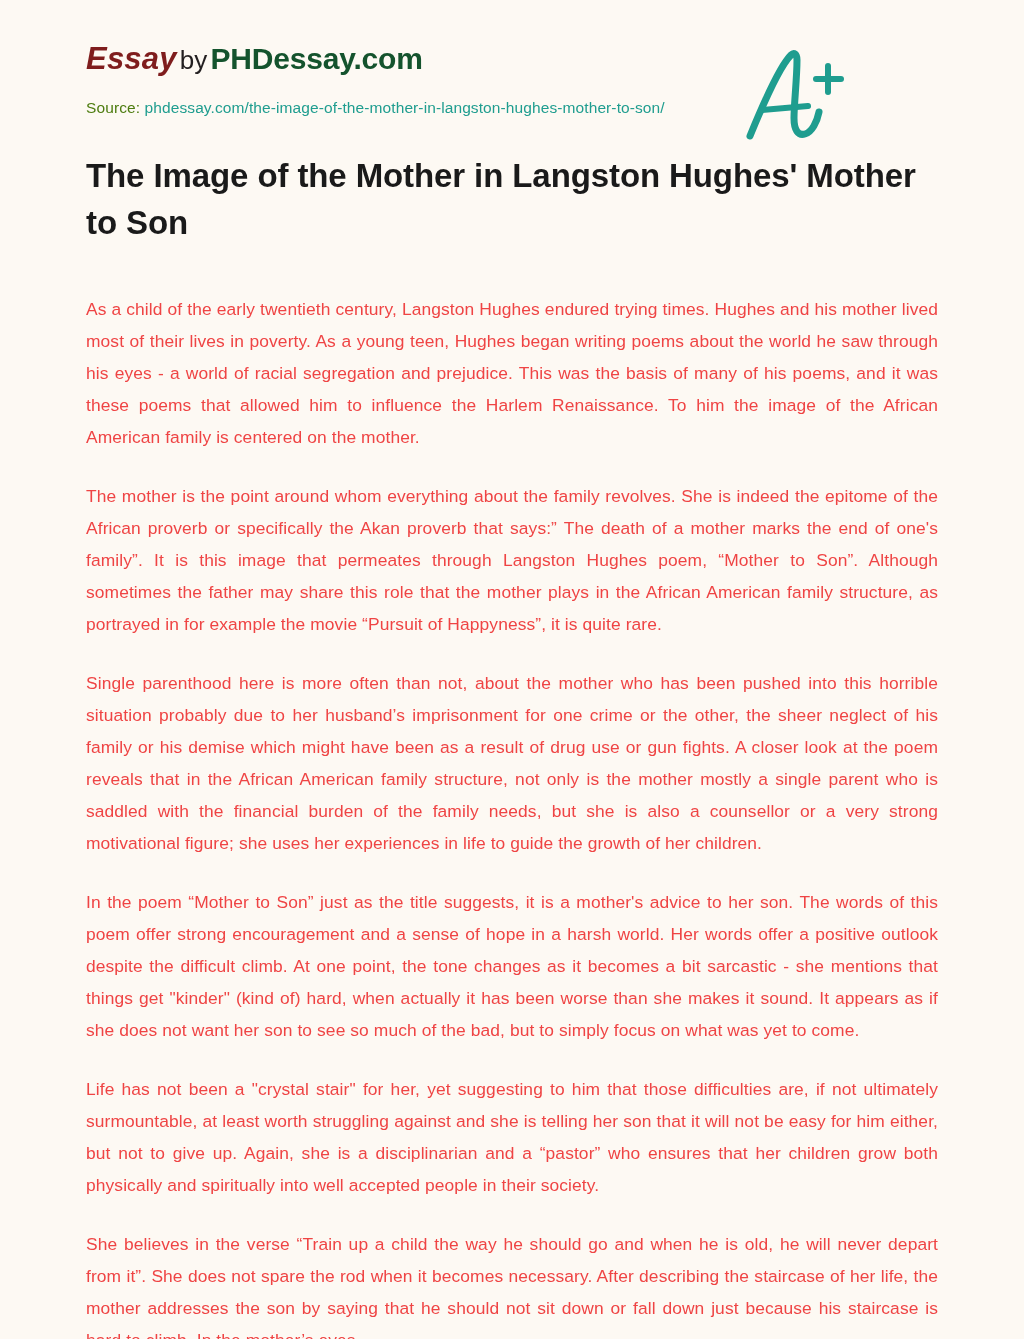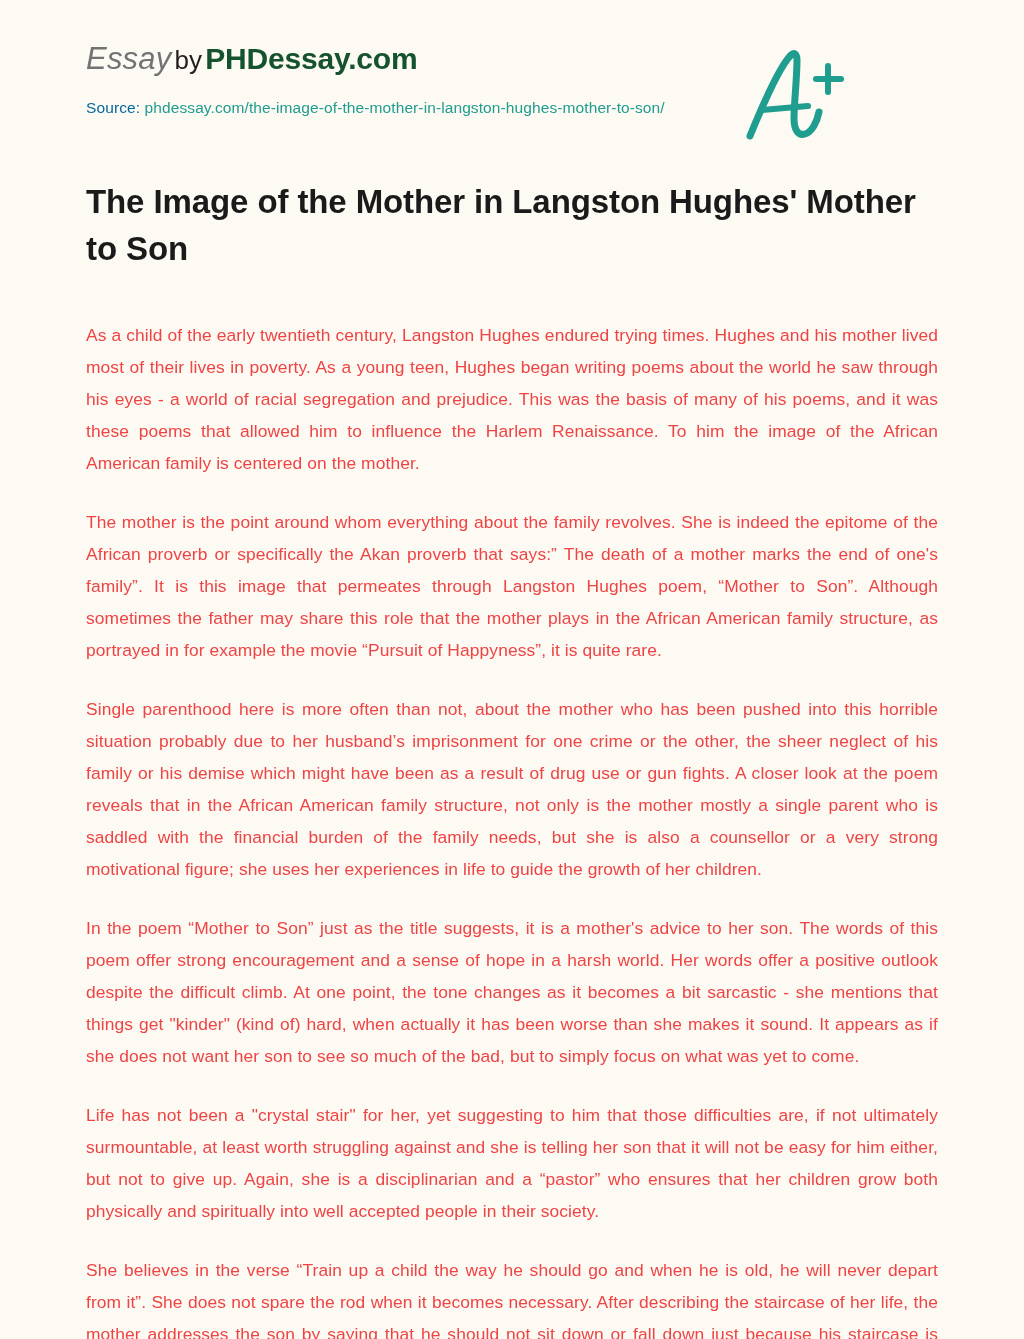--- a/index.html
+++ b/index.html
@@ -29,22 +29,22 @@
     position: relative;
   }
   .brand-line {
     font-size: 30px;
     letter-spacing: 0.2px;
     line-height: 1.2;
     white-space: nowrap;
   }
   .brand-essay {
     font-style: italic;
-    font-weight: normal;
-    color: #737373;
+    font-weight: bold;
+    color: #7f1d1d;
     font-size: 31px;
   }
   .brand-by {
     font-style: normal;
     color: #231f20;
     font-size: 26px;
     padding: 0 3px;
     text-align: center;
   }
   .brand-site {
@@ -53,41 +53,41 @@
     font-size: 30px;
     letter-spacing: -0.2px;
   }
   .source-line {
     margin-top: 22px;
     font-size: 15.5px;
     color: #8c8c8c;
     letter-spacing: 0.1px;
   }
   .source-label {
-    color: #0369a1;
+    color: #4d7c0f;
   }
   .source-link {
     color: #1f9d8f;
     text-decoration: none;
     word-break: break-all;
   }
   .logo {
     position: absolute;
     right: 86px;
     top: 48px;
     width: 110px;
     height: 96px;
   }
   .logo svg {
     display: block;
   }
 
   
   .title {
-    margin-top: 62px;
+    margin-top: 36px;
     font-size: 33px;
     font-weight: bold;
     line-height: 1.42;
     letter-spacing: -0.1px;
     color: #1a1a1a;
     max-width: 860px;
   }
 
   
   .article {

